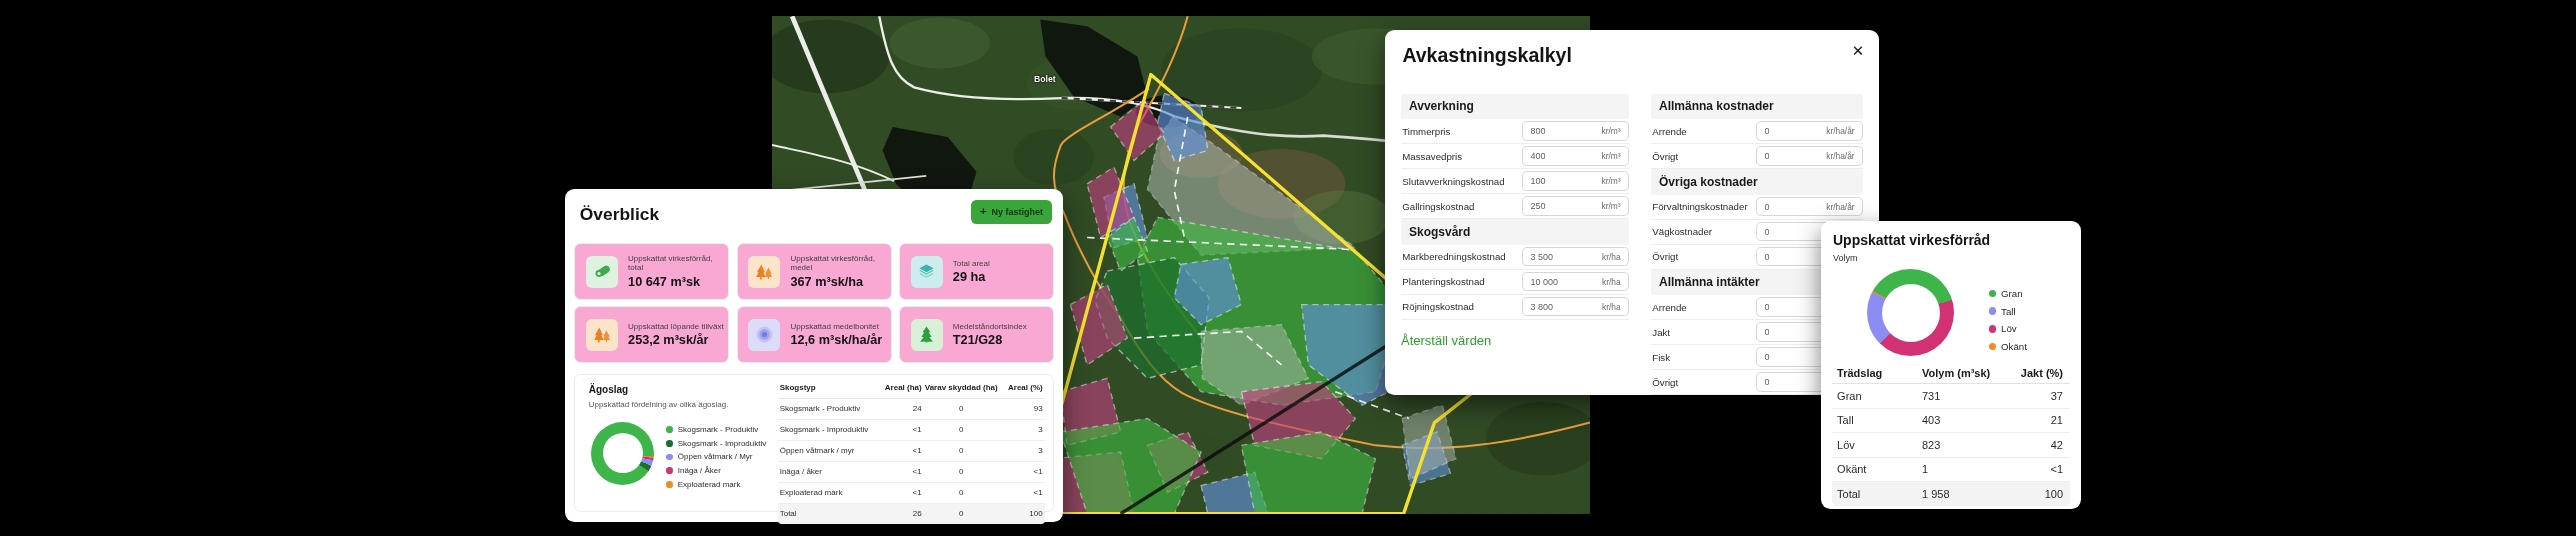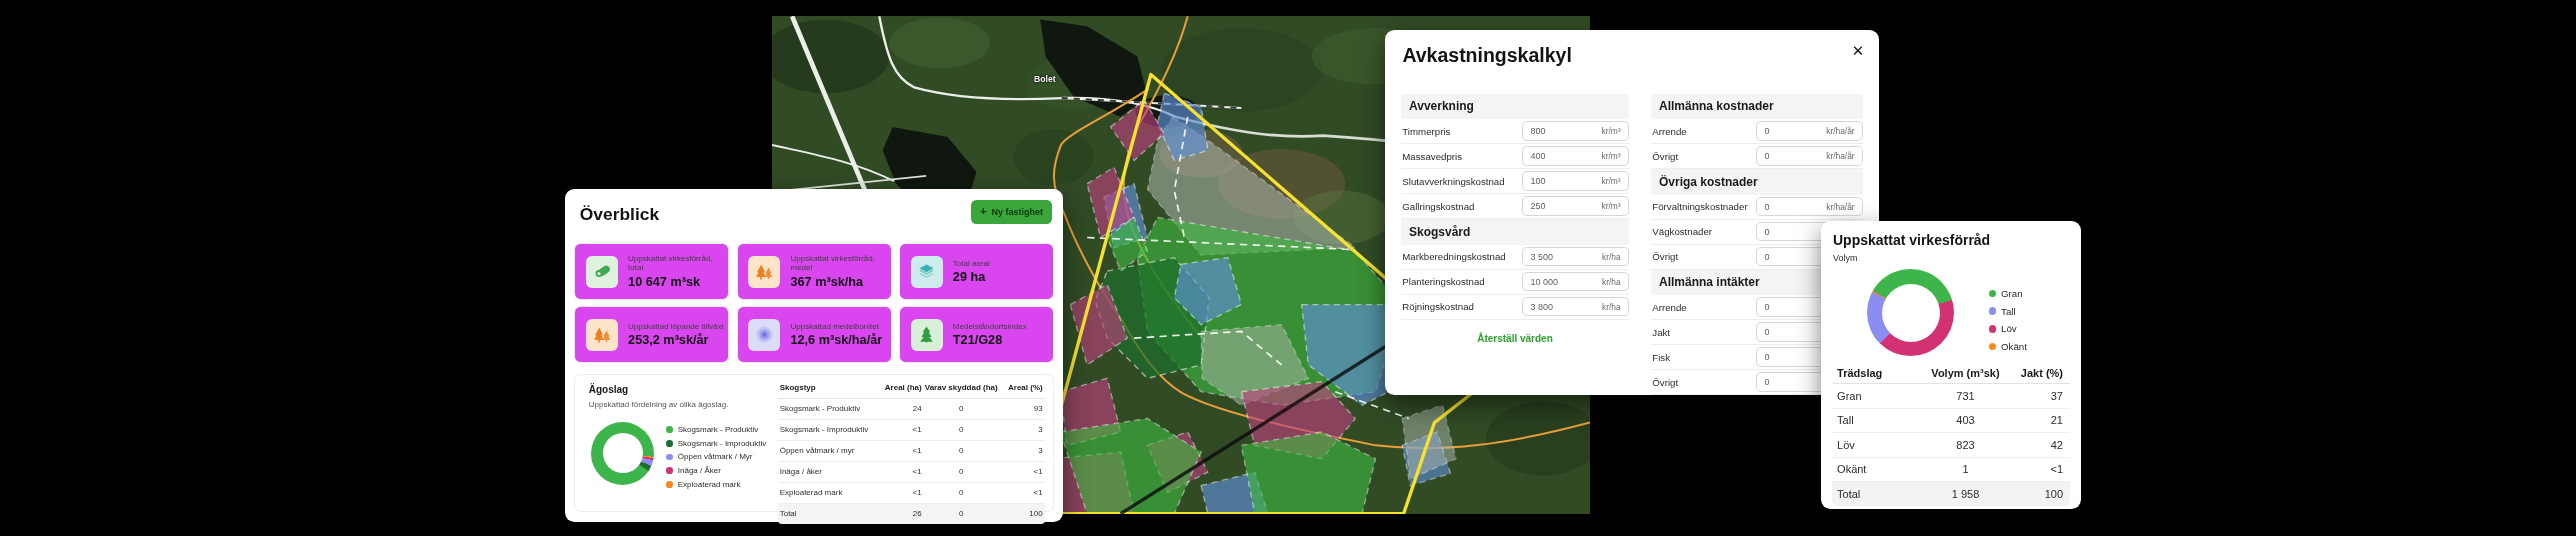--- a/index.html
+++ b/index.html
@@ -15,21 +15,21 @@
 
   
   #overview{left:565px;top:189px;width:498px;height:333px;}
   #ov-title{position:absolute;left:14.8px;top:14.8px;font-size:17.4px;font-weight:bold;color:#141414;}
   #ov-btn{position:absolute;right:10.7px;top:10.7px;height:24px;background:#3aa53a;border-radius:5.4px;
           display:flex;align-items:center;gap:4.7px;padding:0 9.4px;cursor:pointer;}
   #ov-btn .plus{font-size:11.4px;font-weight:bold;color:#10380f;line-height:1;}
   #ov-btn .lbl{font-size:9px;font-weight:bold;color:#10380f;}
   #stats{position:absolute;left:9.4px;top:54px;display:grid;grid-template-columns:repeat(3,155px);
          grid-auto-rows:57px;gap:6px 7.4px;}
-  .stat-card{background:#d946ef;border:0.7px solid #ececec;border-radius:6.7px;display:flex;align-items:center;
+  .stat-card{background:#f9a8d4;border:0.7px solid #ececec;border-radius:6.7px;display:flex;align-items:center;
              gap:10px;padding-left:10.7px;box-sizing:border-box;}
   .stat-ic{width:32px;height:32px;border-radius:6px;display:flex;align-items:center;justify-content:center;flex:0 0 auto;}
   .stat-tx .l{font-size:8px;color:#3f3f3f;margin-bottom:2.7px;}
   .stat-tx .v{font-size:12.7px;font-weight:bold;color:#121212;}
   #agoslag{position:absolute;left:9.4px;top:185px;width:480px;height:138px;border:0.7px solid #ececec;
            border-radius:6.7px;box-sizing:border-box;padding-left:14px;}
   #ag-title{position:absolute;left:13.4px;top:8.7px;font-size:10px;font-weight:bold;color:#171717;}
   #ag-sub{position:absolute;left:13.4px;top:25px;font-size:8px;color:#565656;}
   .donut{position:absolute;border-radius:50%;}
   .donut .hole{position:absolute;background:#fff;border-radius:50%;}
@@ -58,37 +58,37 @@
   #fcol-r{left:266px;width:212px;}
   .fgroup-h{height:25.5px;background:#f4f4f4;border-radius:2.7px;display:flex;align-items:center;
             padding:0 8px;font-size:12px;font-weight:bold;color:#1a1a1a;box-sizing:border-box;}
   .frow{height:25px;display:flex;align-items:center;justify-content:space-between;
         border-bottom:0.7px solid #ededed;box-sizing:border-box;}
   .frow .flab{font-size:9.7px;color:#2b2b2b;padding-left:1.3px;}
   .fin{width:107px;height:19.5px;border:0.7px solid #d6d6d6;border-radius:4.7px;display:flex;align-items:center;
        justify-content:space-between;padding:0 7.4px;box-sizing:border-box;background:#fff;}
   .fin .val{font-size:9px;color:#5d5d5d;}
   .fin .unit{font-size:8.4px;color:#6a6a6a;}
-  #reset{margin-top:13.4px;text-align:center;font-size:10px;font-weight:bold;color:#2da02d;cursor:pointer;}
+  #reset{margin-top:13.4px;text-align:left;font-size:13px;font-weight:normal;color:#2da02d;cursor:pointer;}
 
   
   #volume{left:1821px;top:221px;width:260px;height:288px;}
   #vol-title{position:absolute;left:12px;top:10.7px;font-size:14px;font-weight:bold;color:#141414;}
   #vol-sub{position:absolute;left:12px;top:32px;font-size:9px;color:#303030;}
   #vol-donut{left:46px;top:48px;width:87px;height:87px;}
   #vol-donut .hole{left:14.8px;top:14.8px;width:58px;height:58px;}
   #vol-legend{left:168px;top:67px;gap:6.7px;}
   #vol-legend .leg-dot{width:7.4px;height:7.4px;}
   #vol-legend .leg-lb{font-size:9.7px;color:#262626;}
   #vol-table{position:absolute;left:10.7px;top:142px;width:238px;font-size:11px;color:#2b2b2b;}
   #vol-table .tr{display:flex;align-items:center;height:23.5px;border-bottom:0.7px solid #ededed;}
   #vol-table .th{height:20px;font-weight:bold;color:#191919;border-bottom:0.7px solid #e2e2e2;}
   #vol-table .total{background:#f3f3f3;border-bottom:none;border-radius:0 0 5.4px 5.4px;}
   .vc1{flex:1 1 auto;text-align:left;padding-left:5.4px;}
-  .vc2{width:87px;text-align:center;}
+  .vc2{width:87px;text-align:left;}
   .vc3{width:54px;text-align:right;padding-right:6.7px;}
 </style>
 </head>
 <body>
 
 <div id="canvas">
 
   <div id="map">
     <svg width="818" height="498" viewBox="0 0 1220 742">
       <rect width="1220" height="742" fill="#314b25"></rect>

